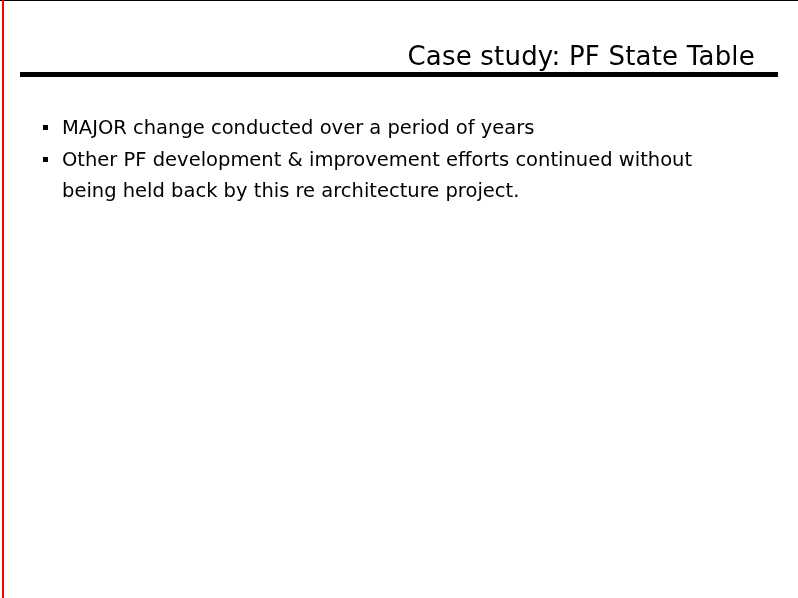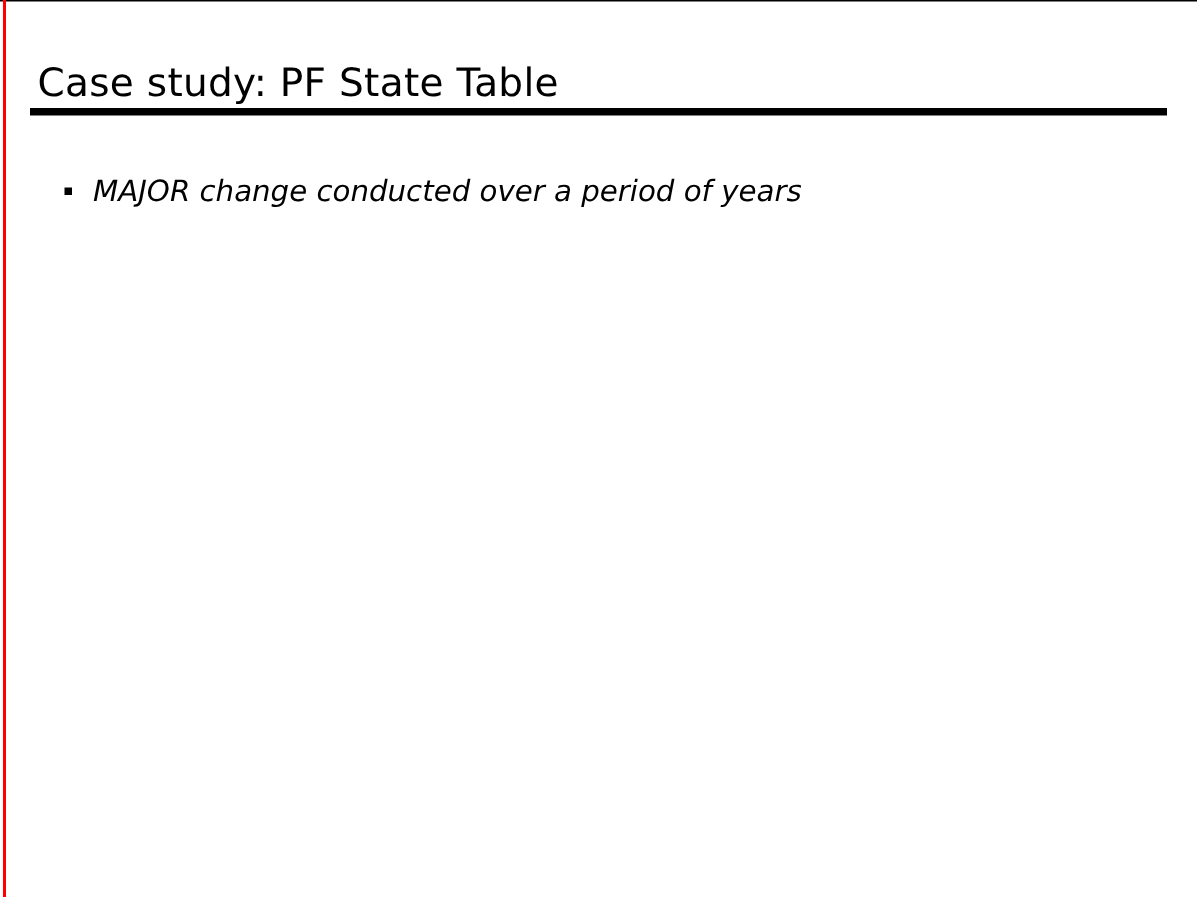--- a/index.html
+++ b/index.html
@@ -47,20 +47,21 @@
     left: 25px;
     top: 40px;
     width: 730px;
     font-family: "DejaVu Sans", sans-serif;
     font-size: 26px;
     font-weight: 400;
     line-height: 32px;
     color: #000000;
     letter-spacing: 0.2px;
     white-space: nowrap;
+    text-align: right;
   }
 
   
   .title-rule {
     position: absolute;
     left: 20px;
     top: 72px;
     width: 758px;
     height: 5px;
     background: #000000;
@@ -92,21 +93,20 @@
     position: absolute;
     left: 0;
     top: 13px;
     width: 5px;
     height: 5px;
     background: #000000;
   }
 
   .bullet-text {
     display: block;
-    font-style: italic;
   }
 </style>
 </head>
 <body>
 
 <div class="slide">
 
   <div class="top-edge-line"></div>
 
   <div class="left-accent-bar"></div>
@@ -116,16 +116,20 @@
   <div class="title-rule"></div>
 
   <ul class="bullet-list">
 
     <li class="bullet-item">
       <span class="bullet-marker"></span>
       <span class="bullet-text">MAJOR change conducted over a period of years</span>
     </li>
 
 
+    <li class="bullet-item">
+      <span class="bullet-marker"></span>
+      <span class="bullet-text">Other PF development &amp; improvement efforts continued without being held back by this re architecture project.</span>
+    </li>
 
   </ul>
 
 </div>
 
 </body></html>

